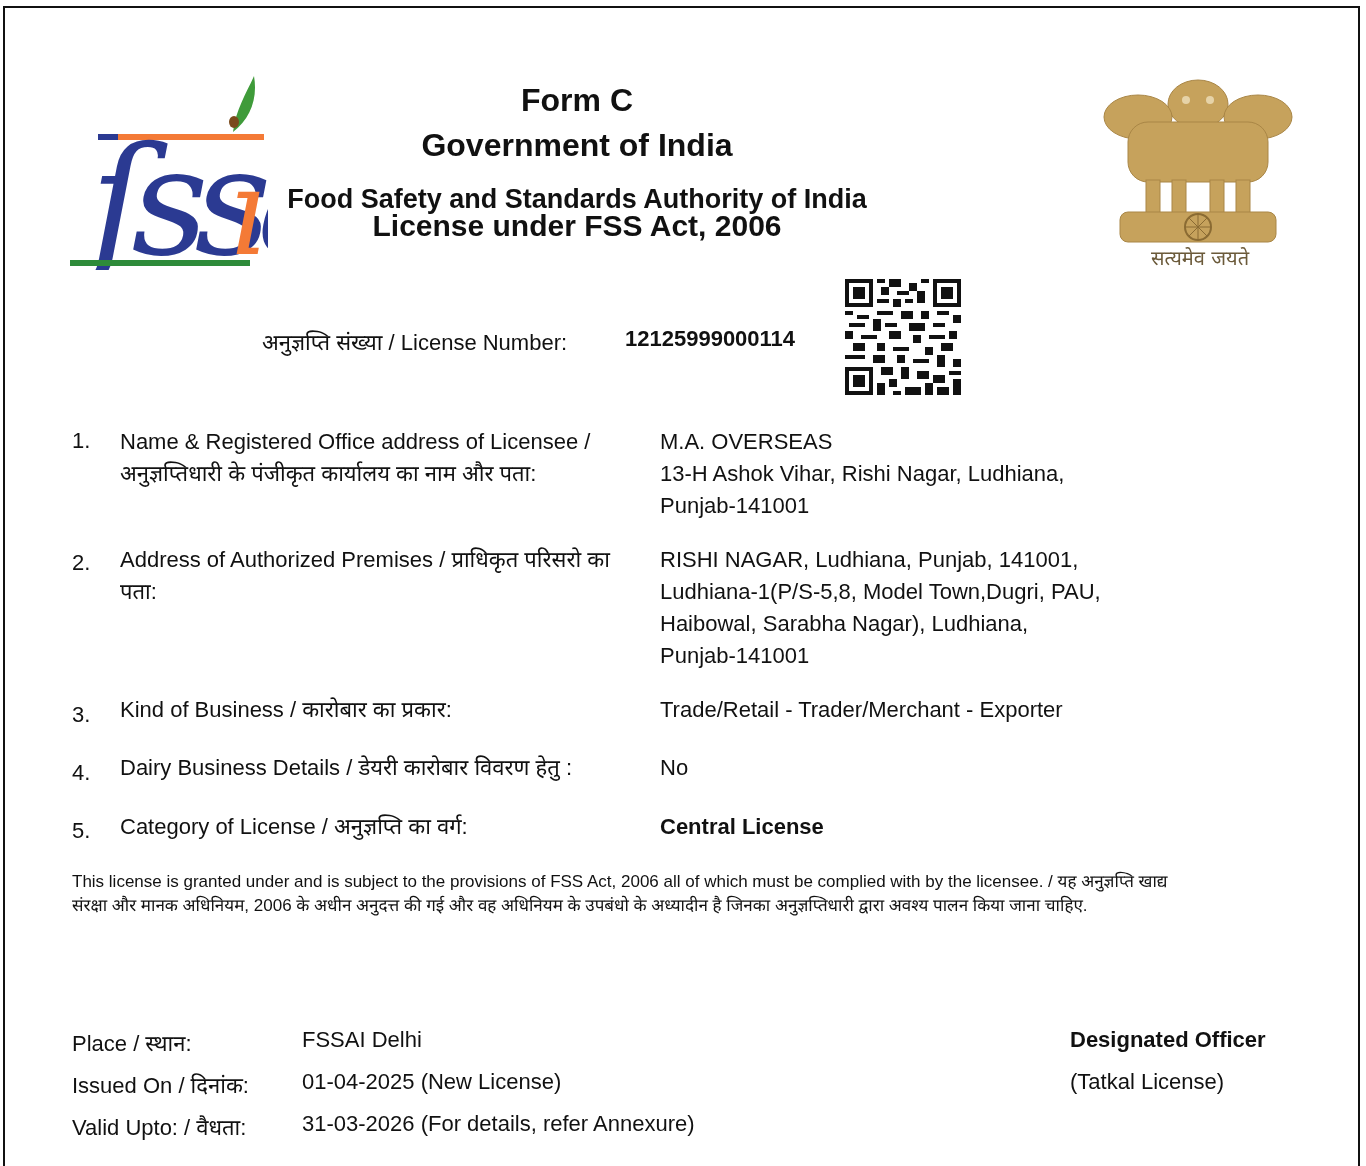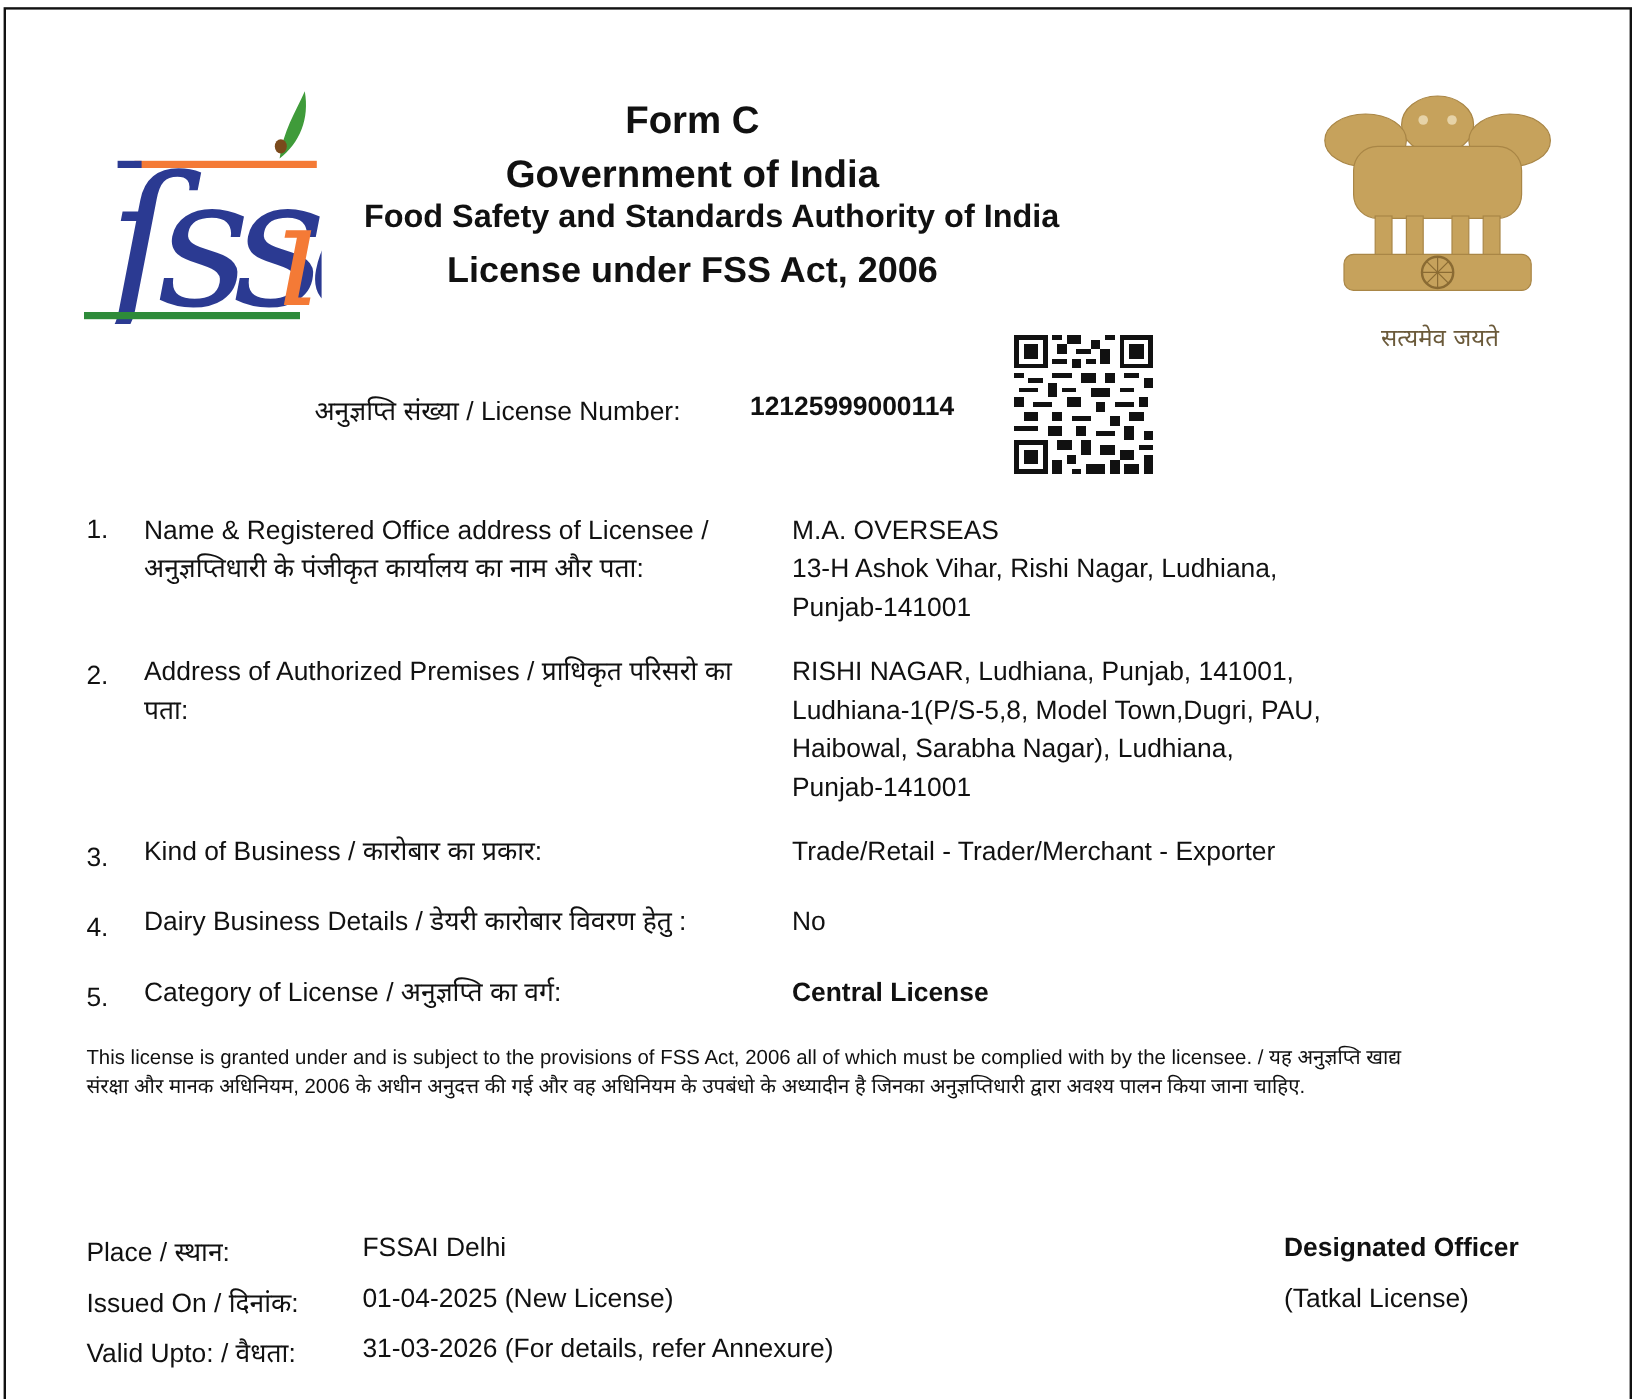--- a/index.html
+++ b/index.html
@@ -7,21 +7,21 @@
          font-family: "DejaVu Sans", "Liberation Sans", sans-serif; color: #111; }
   .frame { position: absolute; left: 3px; top: 6px; width: 1357px; height: 1200px;
            border: 2px solid #111; box-sizing: border-box; }
   .abs { position: absolute; }
 
   
   .title { position: absolute; left: 0; width: 1154px; text-align: center; font-weight: bold;
            font-family: "Liberation Sans", "DejaVu Sans", sans-serif; color: #111; }
   .t1 { top: 82px; font-size: 32px; }
   .t2 { top: 127px; font-size: 32px; }
-  .t3 { top: 165px; font-size: 27px; padding-left: 16px; }
+  .t3 { top: 184px; font-size: 27px; }
   .t4 { top: 209px; font-size: 30px; }
 
   
   .fssai-logo { left: 68px; top: 74px; width: 200px; height: 196px; }
   .emblem { left: 1098px; top: 72px; width: 200px; height: 200px; }
 
   
   .lic-label { left: 262px; top: 326px; font-size: 22px; font-family: Liberation Sans, sans-serif; }
   .lic-value { left: 625px; top: 326px; font-size: 22px; font-weight: bold; font-family: "Liberation Sans", sans-serif; }
   .qr { left: 845px; top: 279px; width: 116px; height: 116px; }
@@ -85,21 +85,21 @@
       <line x1="87" y1="155" x2="113" y2="155"></line>
       <line x1="100" y1="142" x2="100" y2="168"></line>
       <line x1="91" y1="146" x2="109" y2="164"></line>
       <line x1="109" y1="146" x2="91" y2="164"></line>
     </g>
     <g fill="#e6d3a8">
       <circle cx="88" cy="28" r="4"></circle>
         <circle cx="112" cy="28" r="4"></circle>
     </g>
   </svg>
-  <div style="position:absolute; left:22px; top:172px; width:160px; text-align:center; font-size:20px; color:#6b5a3a; font-family:'DejaVu Serif', serif;margin-top:23px;">सत्यमेव जयते</div>
+  <div style="position:absolute; left:22px; top:172px; width:160px; text-align:center; font-size:20px; color:#6b5a3a; font-family:'DejaVu Serif', serif;">सत्यमेव जयते</div>
 </div>
 
 <div class="title t1">Form C</div>
 <div class="title t2">Government of India</div>
 <div class="title t3">Food Safety and Standards Authority of India</div>
 <div class="title t4">License under FSS Act, 2006</div>
 
 <div class="abs lic-label">अनुज्ञप्ति संख्या / License Number:</div>
 <div class="abs lic-value">12125999000114</div>
 

